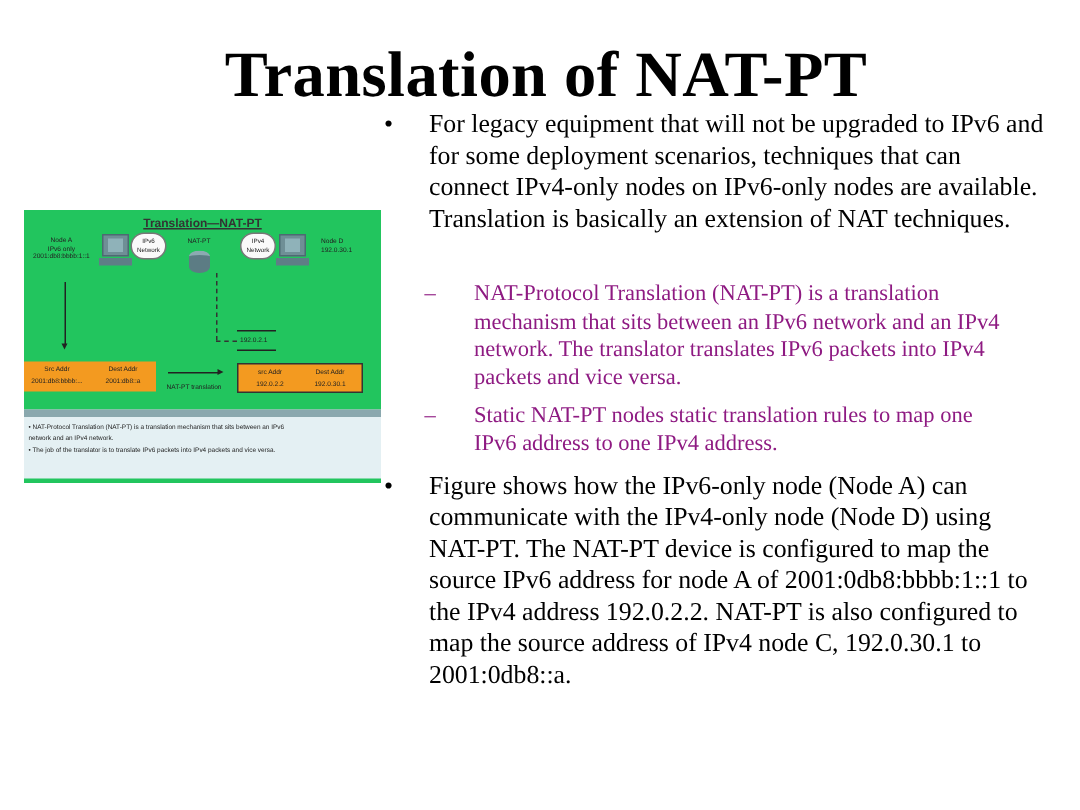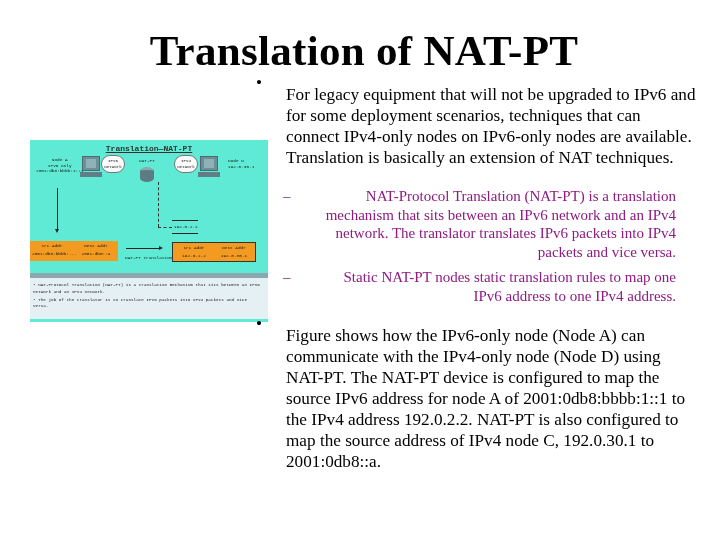--- a/index.html
+++ b/index.html
@@ -7,34 +7,34 @@
       width: 720px; height: 540px; background: #ffffff; position: relative; overflow: hidden;
       font-family: "Liberation Serif", "DejaVu Serif", serif; color: #000;
     }
     .title {
       position: absolute; left: 0; top: 26px; width: 720px; text-align: center;
       font-family: "Liberation Serif", serif; font-weight: bold; font-size: 43px; letter-spacing: 0.3px;
       padding-left: 8px; box-sizing: border-box;
     }
     .bullet { position: absolute; font-size: 17.2px; line-height: 21px; }
     .bullet .dot { position: absolute; left: 0; top: 0; }
-    .bullet .txt { position: absolute; left: 30px; top: 12px; }
+    .bullet .txt { position: absolute; left: 30px; top: 0; }
     .b1 { left: 256px; top: 72px; width: 440px; }
     .b1 .txt { width: 410px; }
     .b2 { left: 256px; top: 313px; width: 440px; }
     .b2 .txt { width: 410px; }
     .sub { position: absolute; font-size: 15px; line-height: 18.5px; color: #8e1a82; }
     .sub .dash { position: absolute; left: 0; top: 0; }
-    .sub .txt { position: absolute; left: 33px; top: 0; width: 360px; text-align: right; }
+    .sub .txt { position: absolute; left: 33px; top: 0; width: 360px; }
     .s1 { left: 283px; top: 187px; width: 400px; }
     .s2 { left: 283px; top: 268px; width: 400px; }
 
     
-    .figure { position: absolute; left: 30px; top: 140px; width: 238px; height: 182px; background: #5eead4;
-      font-family: Liberation Mono, monospace; }
+    .figure { position: absolute; left: 16px; top: 140px; width: 238px; height: 182px; background: #22c55e;
+      font-family: Liberation Sans, sans-serif; }
     .fig-title { position: absolute; left: 0; width: 238px; top: 4px; text-align: center; font-size: 8px; color: #333;
       text-decoration: underline; font-weight: bold; }
     .lbl { position: absolute; font-size: 4.4px; color: #222; line-height: 5.5px; text-align: center; white-space: nowrap; }
     .pc { position: absolute; width: 18px; height: 22px; }
     .pc .screen { position: absolute; left: 0; top: 0; width: 18px; height: 15px; background: #6f8f96; border: 1px solid #4d6a72; box-sizing: border-box; }
     .pc .screen::after { content: ""; position: absolute; left: 3px; top: 2px; width: 10px; height: 9px; background: #8fb2b9; }
     .pc .base { position: absolute; left: -2px; top: 16px; width: 22px; height: 5px; background: #5f7e86; }
     .cloud { position: absolute; width: 24px; height: 18px; border: 1px solid #777; border-radius: 10px; background: #fafafa;
       font-size: 4.2px; color: #222; text-align: center; line-height: 6px; padding-top: 2px; box-sizing: border-box; }
     .router { position: absolute; width: 14px; height: 12px; border-radius: 7px / 4px; background: #5c7c84; border-top: 3px solid #8caab1; }

